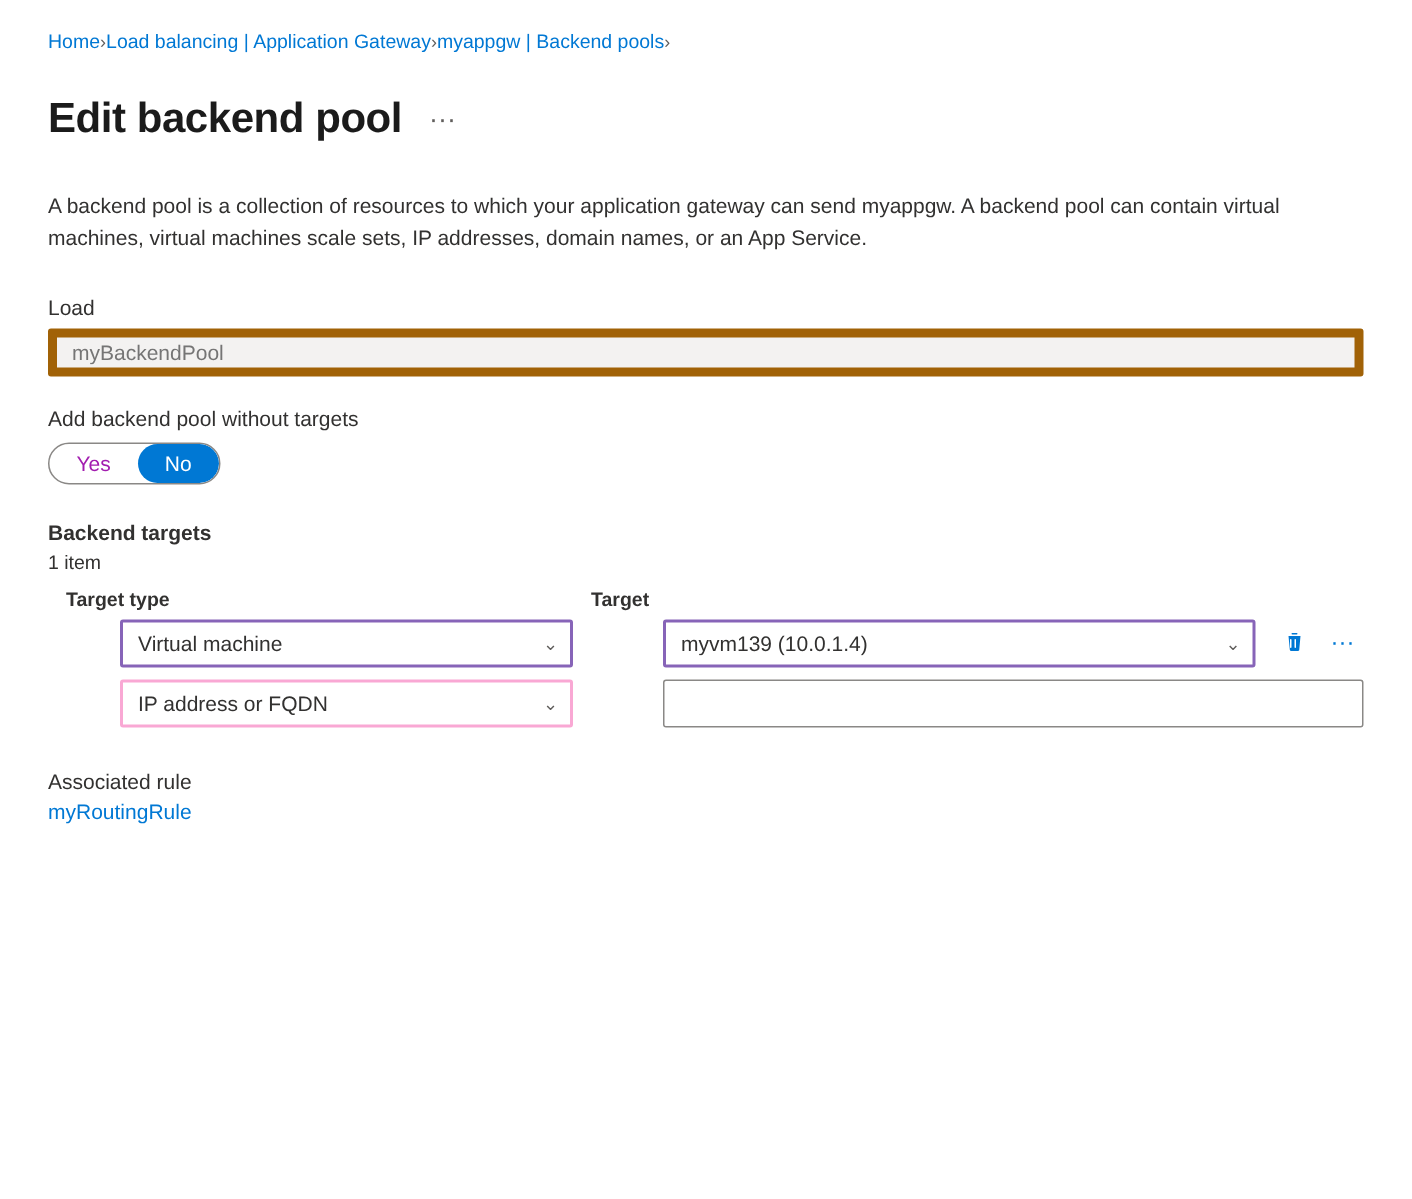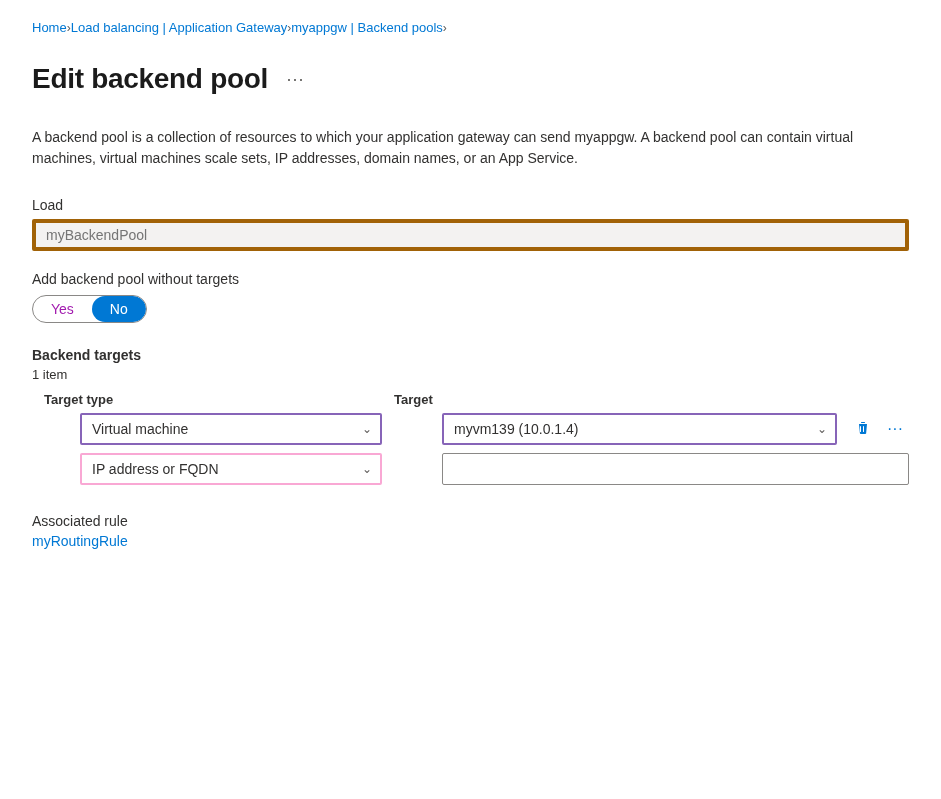--- a/index.html
+++ b/index.html
@@ -88,21 +88,21 @@
       font-size: 14px;
       font-weight: 400;
       color: #323130;
       margin-bottom: 6px;
     }
 
     .text-input {
       width: 100%;
       height: 32px;
       padding: 5px 10px;
-      border: 4px solid #a16207;
+      border: 6px solid #a16207;
       border-radius: 2px;
       font-size: 14px;
       color: #605e5c;
       background: #f3f2f1;
       outline: none;
     }
 
     .toggle-group {
       margin-bottom: 24px;
     }

